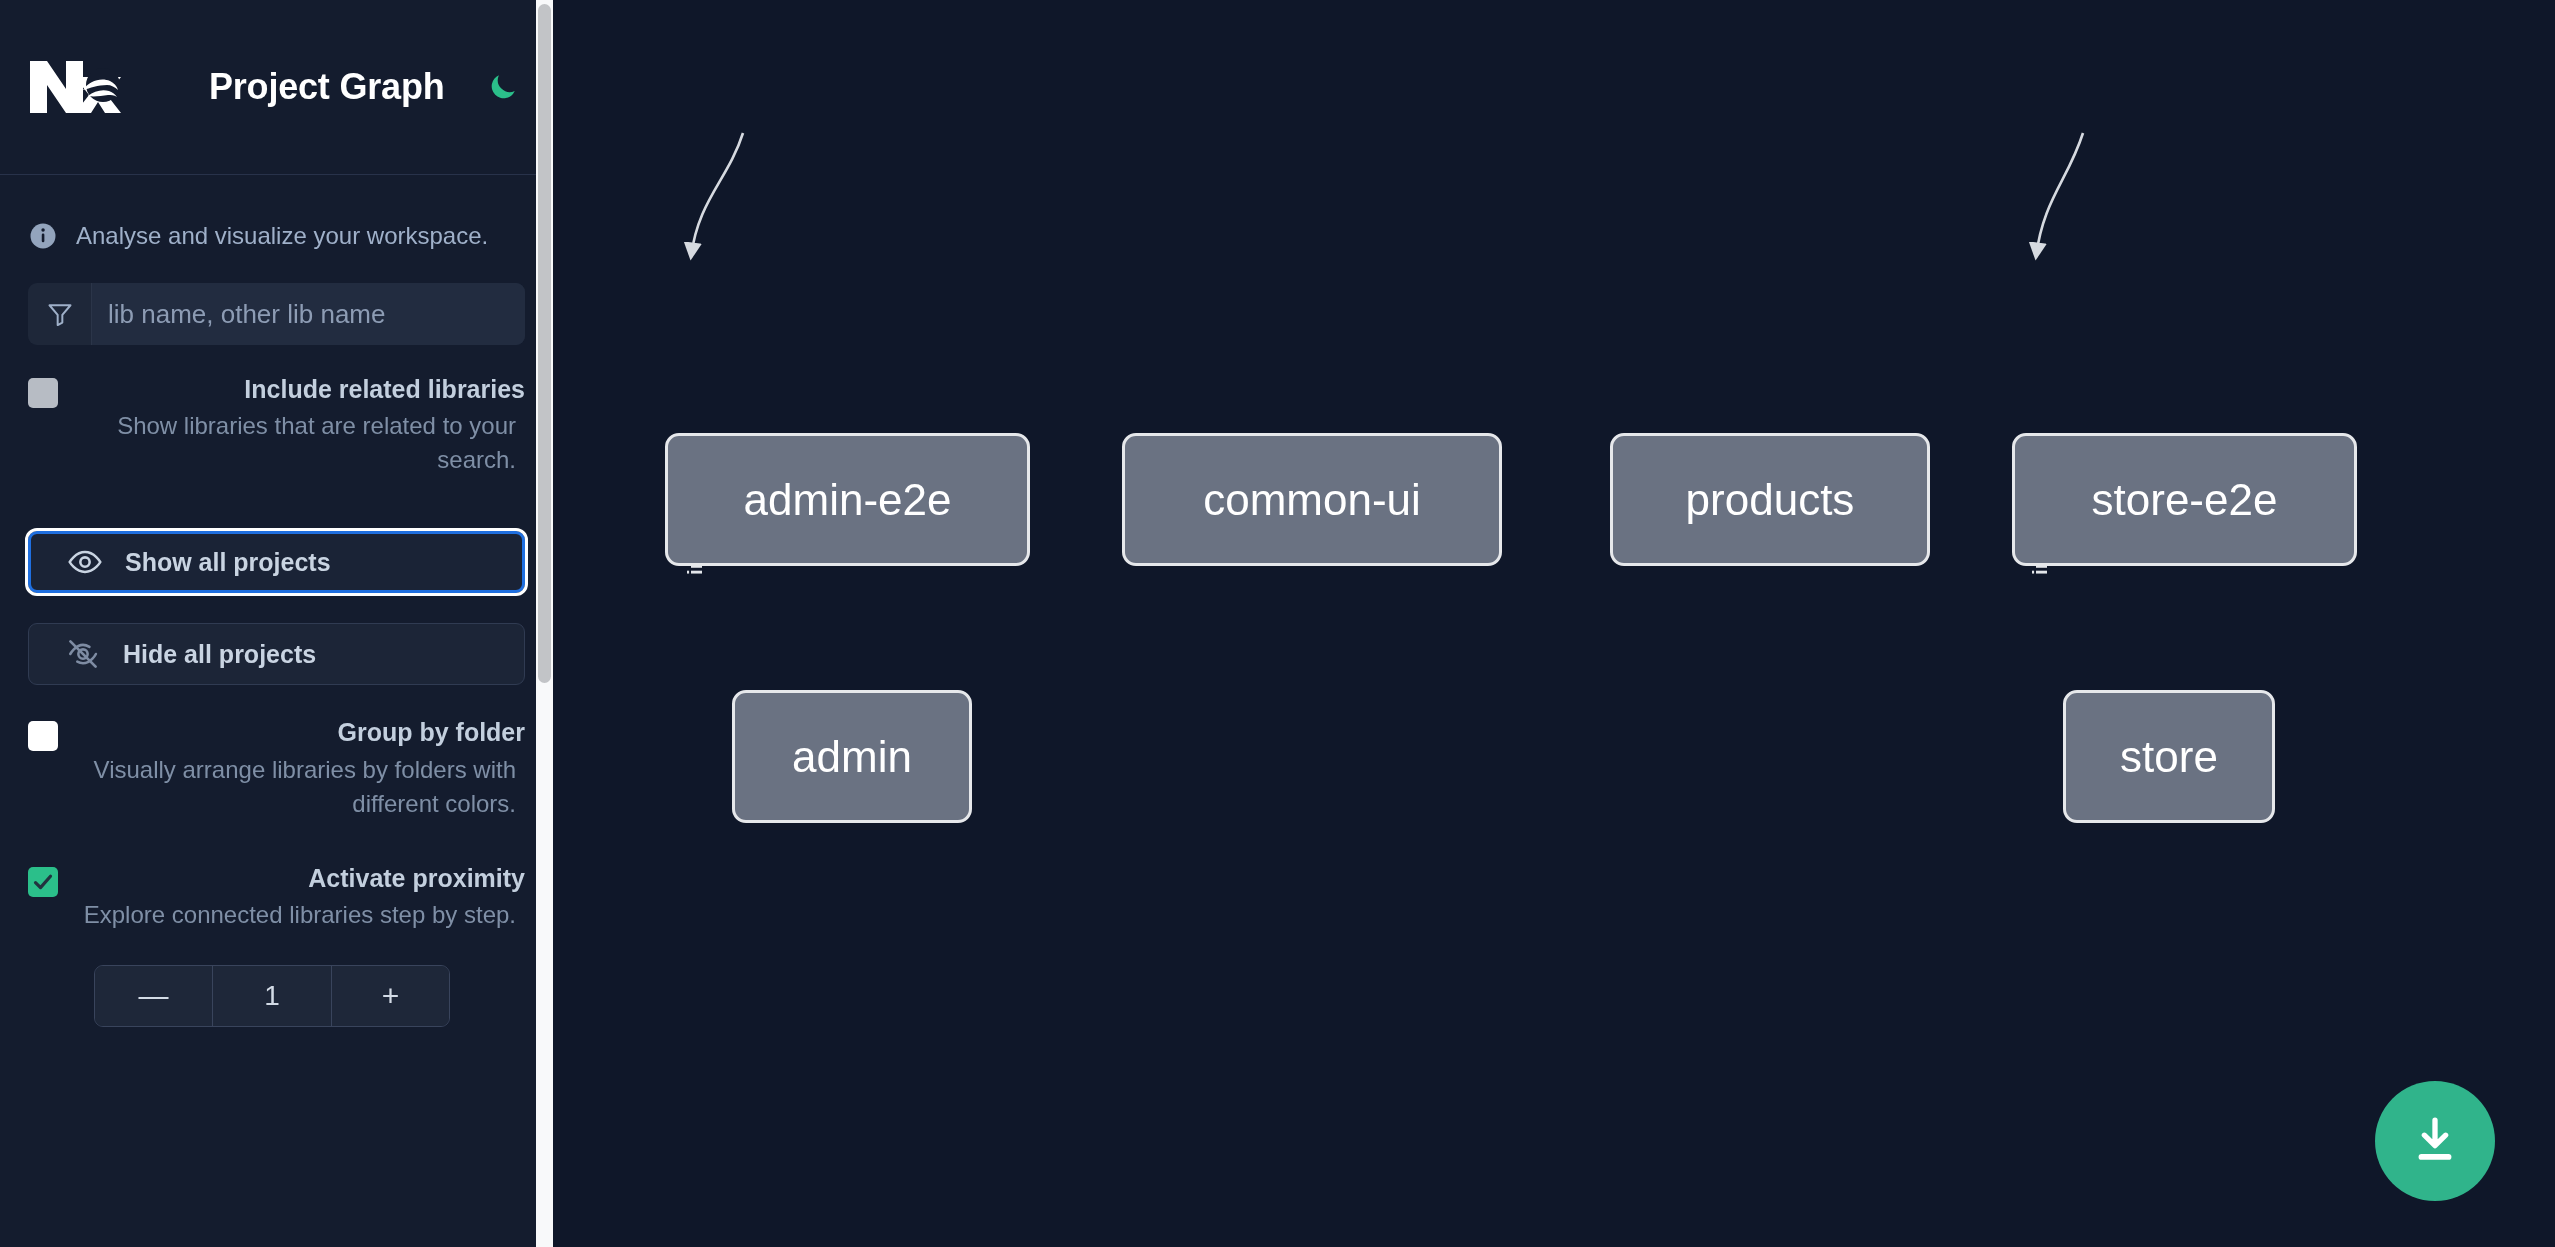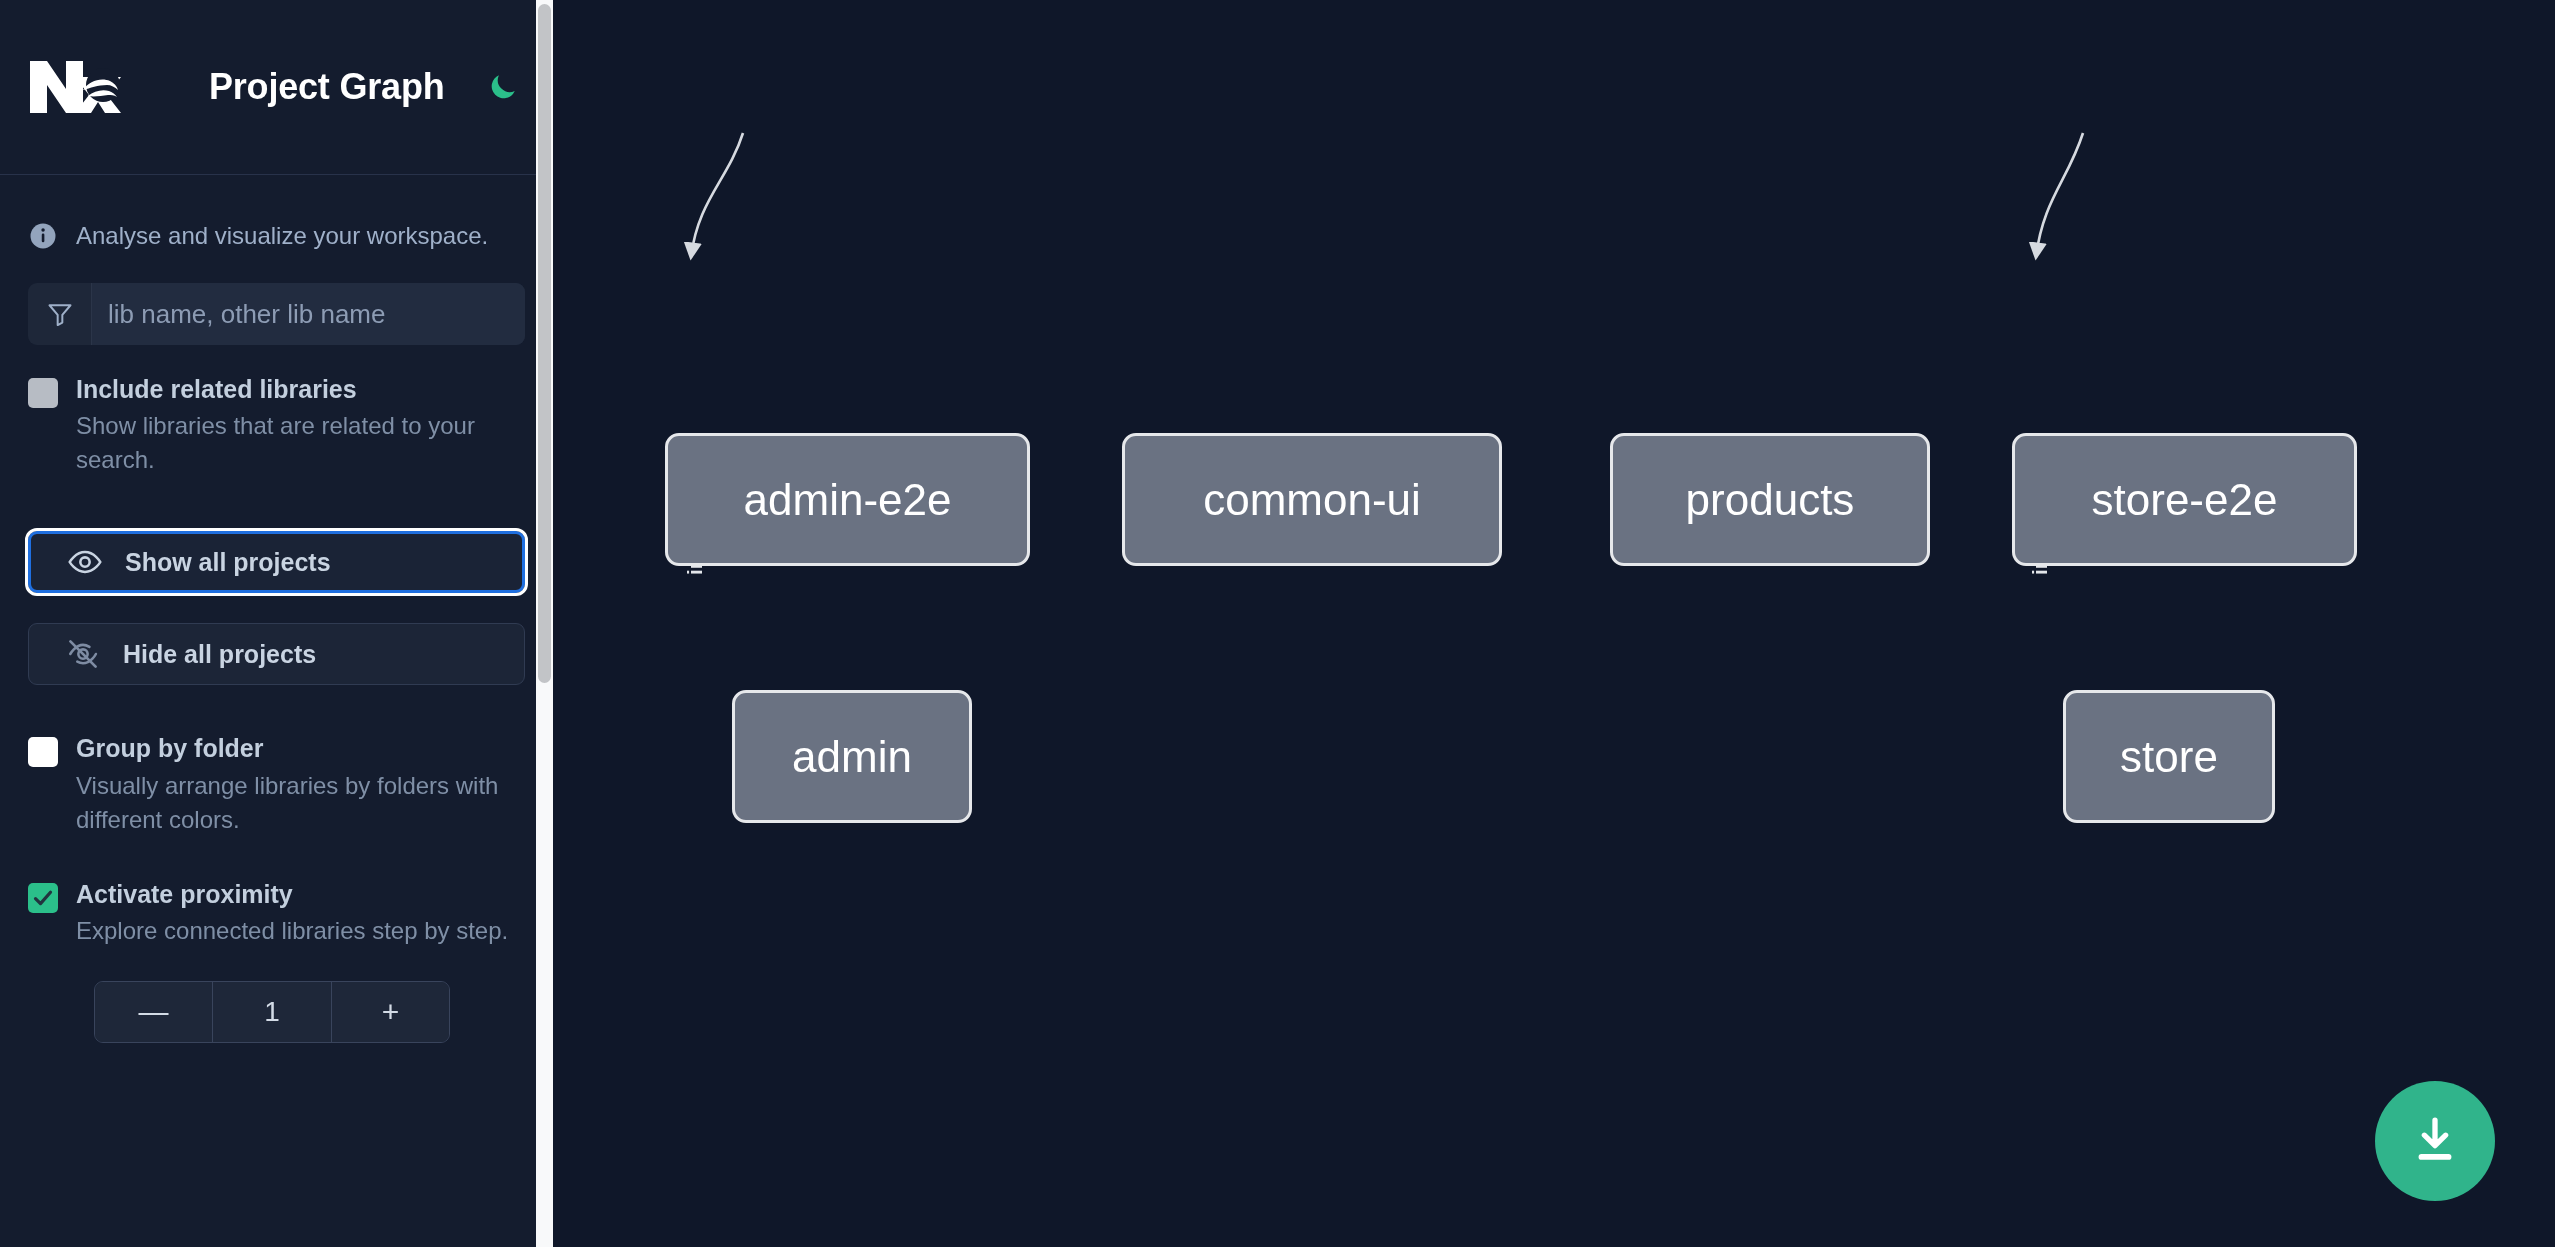--- a/index.html
+++ b/index.html
@@ -123,21 +123,21 @@
     border-radius: 5px;
     margin-top: 4px;
     cursor: pointer;
     position: relative;
   }
   .cbx.grey  { background: #b7bcc4; }
   .cbx.white { background: #ffffff; }
   .cbx.green { background: #2bbf8a; display:flex; align-items:center; justify-content:center; }
   .cbx.green svg { width: 24px; height: 24px; display:block; }
 
-  .check-texts { flex: 1 1 auto; }
+  .check-texts { flex: 1 1 auto; text-align: right; }
   .check-label {
     font-size: 25px;
     font-weight: 700;
     color: #c3cfde;
     line-height: 1.25;
   }
   .check-desc {
     font-size: 24px;
     color: #7f8fa6;
     line-height: 1.42;
@@ -327,21 +327,21 @@
         <span>
           <svg viewBox="0 0 24 24" width="36" height="36" xmlns="http://www.w3.org/2000/svg">
             <path d="M3.5 12S7 5.9 12 5.9c1.6 0 3 .6 4.3 1.4M20.6 12s-3.2 6.1-8.6 6.1c-1.4 0-2.7-.4-3.8-1" fill="none" stroke="#7e8ca3" stroke-width="1.7" stroke-linecap="round"></path>
             <circle cx="12" cy="12" r="3.1" fill="none" stroke="#7e8ca3" stroke-width="1.7"></circle>
             <line x1="3.6" y1="3.6" x2="20.4" y2="20.4" stroke="#7e8ca3" stroke-width="1.8" stroke-linecap="round"></line>
           </svg>
         </span>
         <span>Hide all projects</span>
       </div>
 
-      <div class="check-block" style="margin-top:48px;">
+      <div class="check-block" style="margin-top:32px;">
         <span class="cbx white"></span>
         <span class="check-texts">
           <div class="check-label">Group by folder</div>
           <div class="check-desc">Visually arrange libraries by folders with different colors.</div>
         </span>
       </div>
 
       <div class="check-block" style="margin-top:42px;">
         <span class="cbx green">
           <svg viewBox="0 0 24 24" xmlns="http://www.w3.org/2000/svg">

